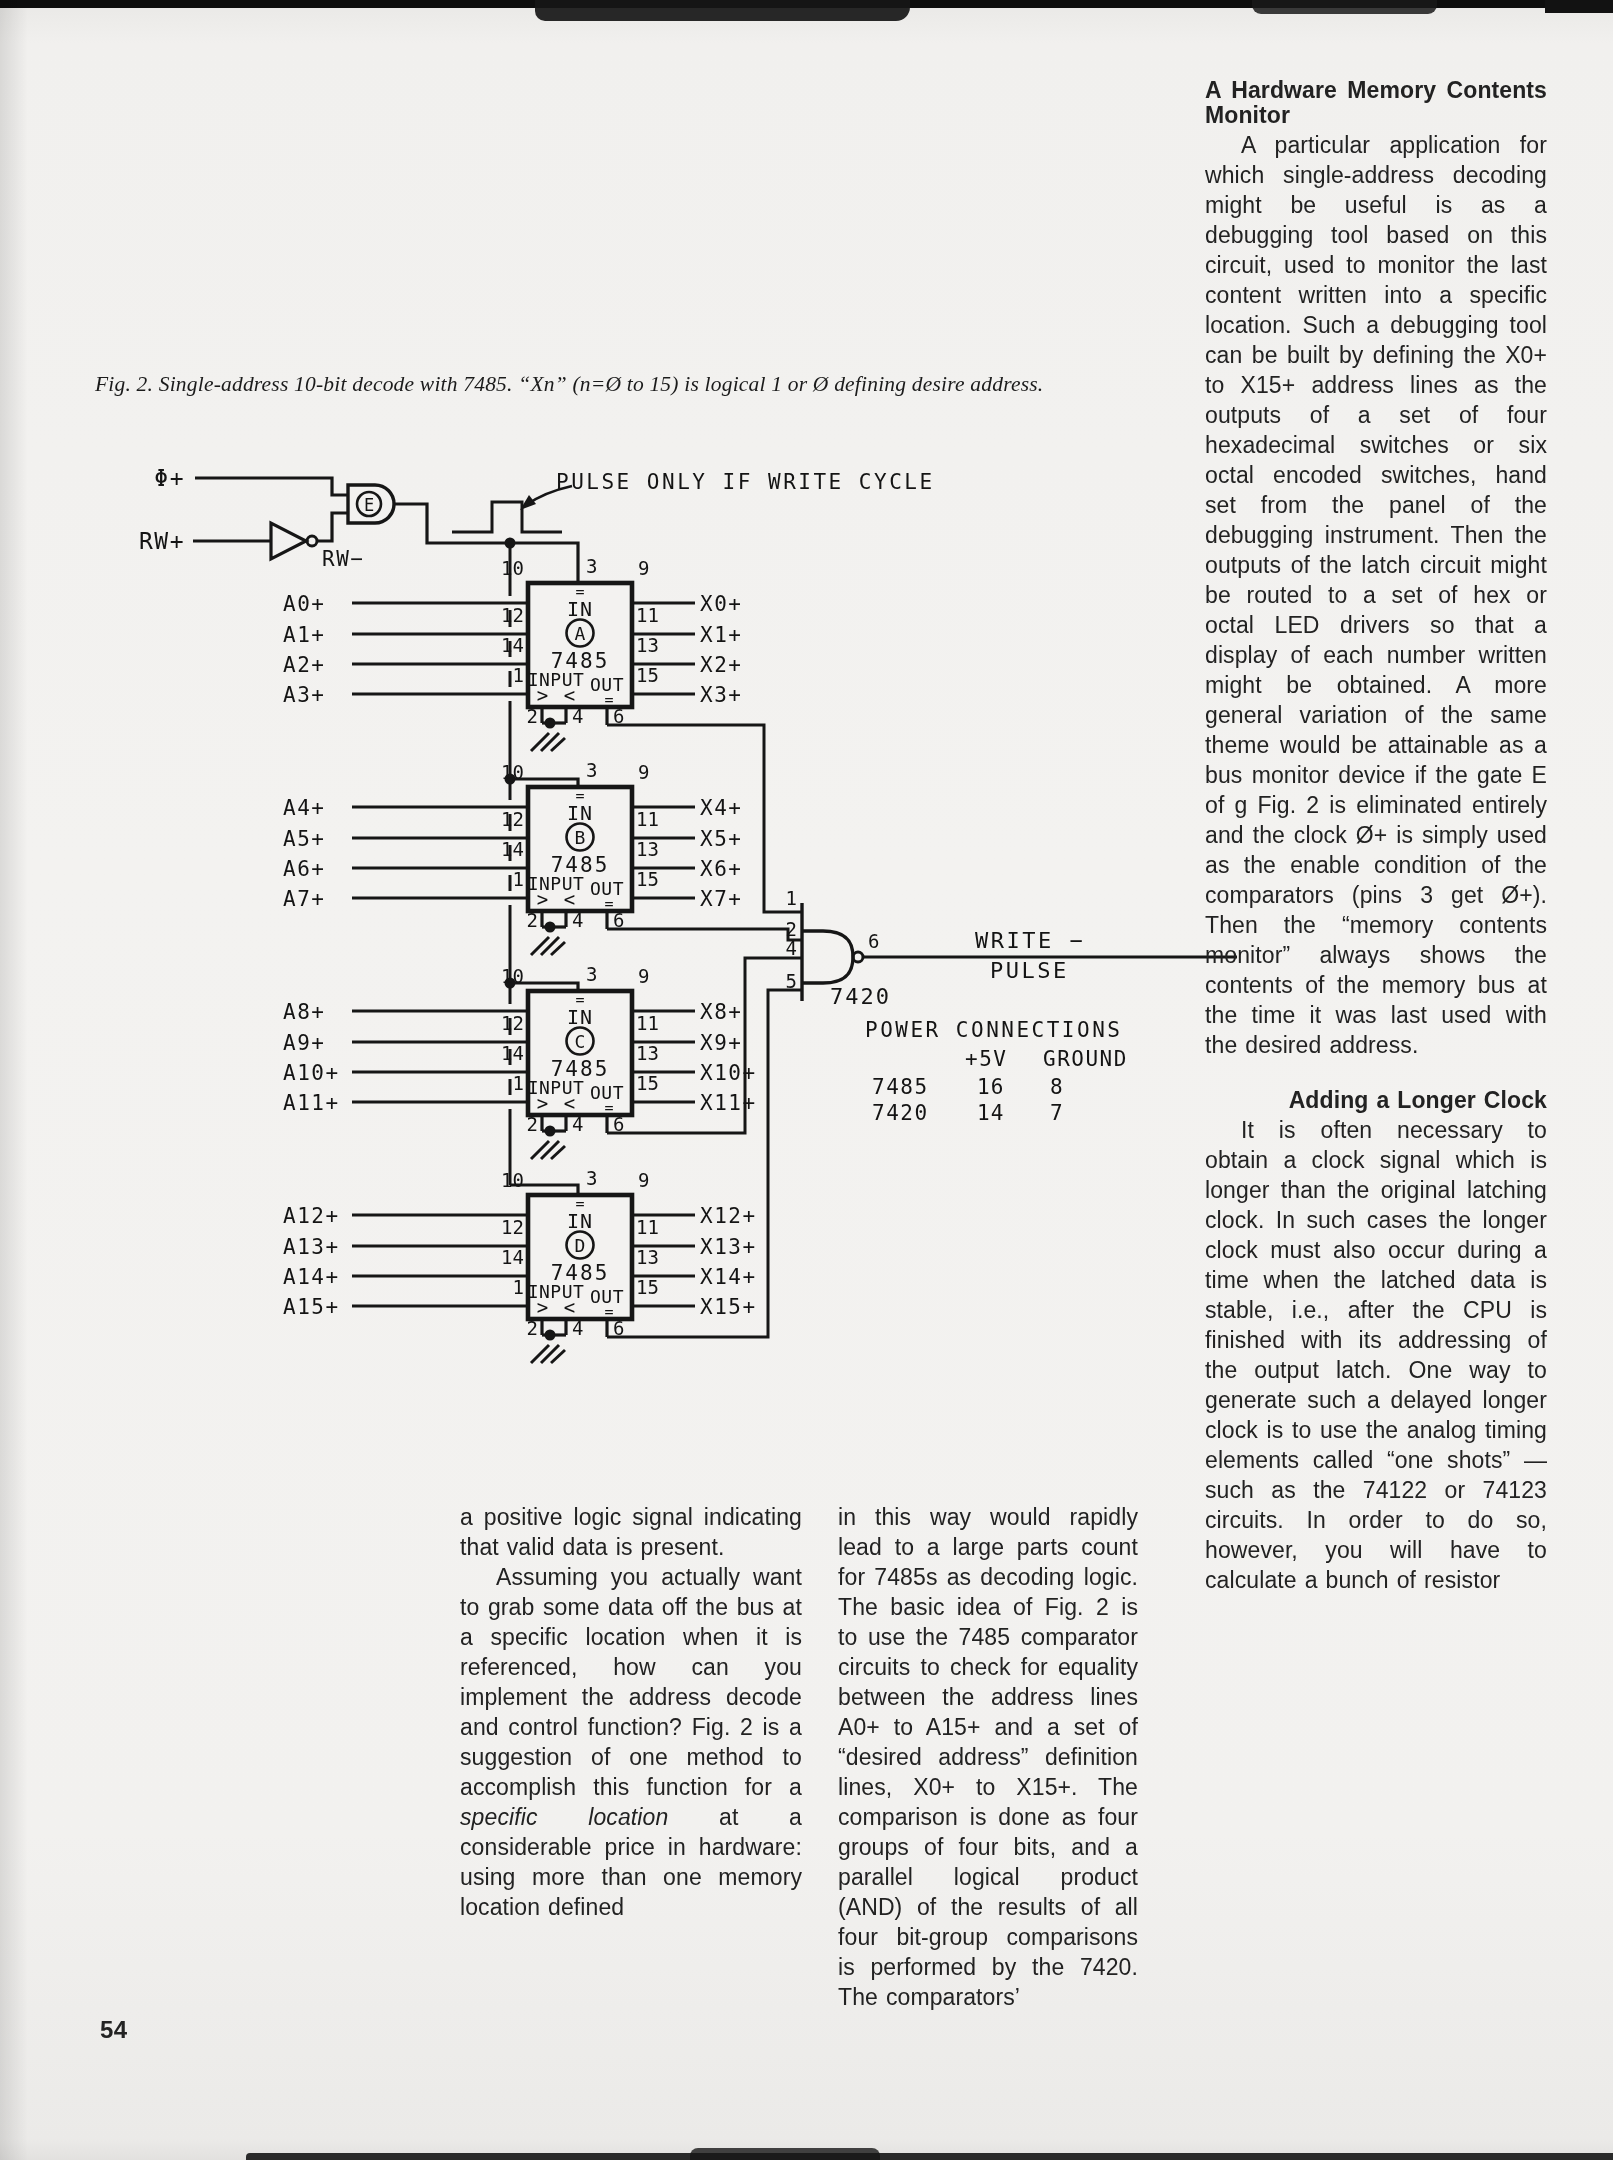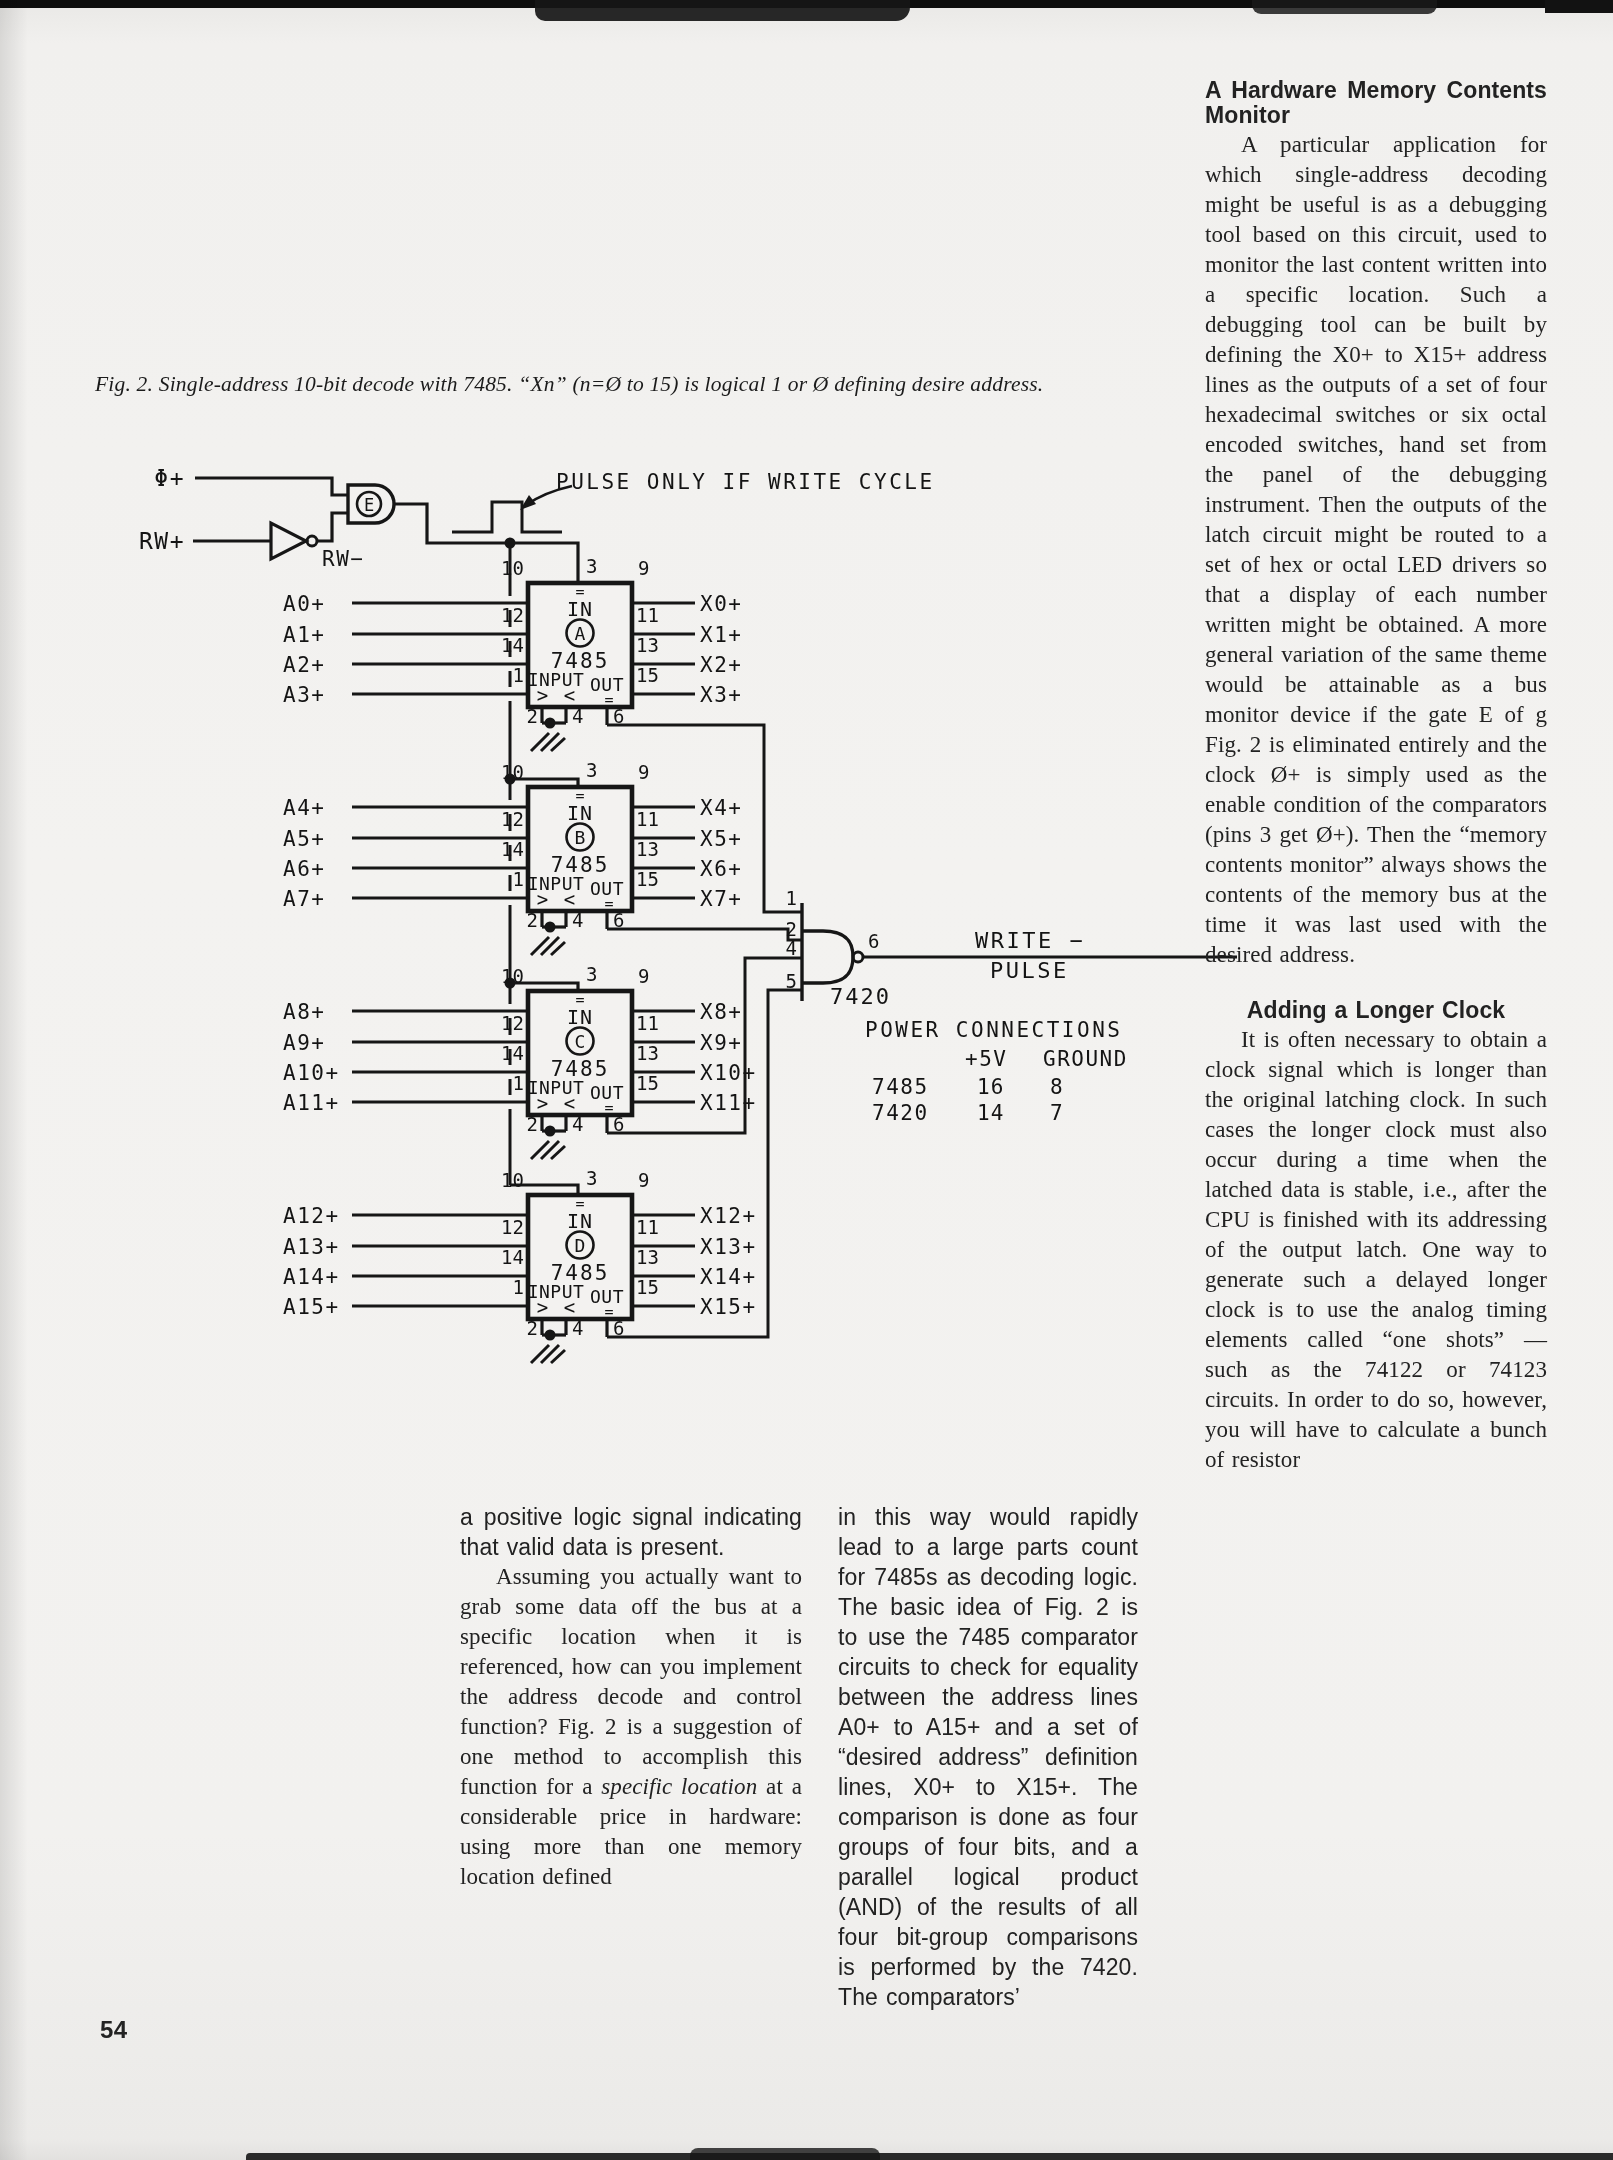--- a/index.html
+++ b/index.html
@@ -19,23 +19,23 @@
 
   .caption { position:absolute; left:95px; top:372px; width:1100px;
     font-family:"Liberation Serif", serif; font-style:italic; font-size:21.5px;
     letter-spacing:.2px; color:#1b1b1b; white-space:nowrap; }
 
   .fig { position:absolute; left:0; top:0; width:1613px; height:1500px; }
 
   .col { position:absolute; text-align:justify; font-size:23px; line-height:30px;
     color:#222; letter-spacing:.1px; word-spacing:1.5px; }
   .col p { margin:0; }
-  .col p.ind { text-indent:36px;font-family:Liberation Serif, serif; }
+  .col p.ind { text-indent:36px; }
   .col h3 { font-size:23px; line-height:25px; font-weight:bold; margin:28px 0 2px 0; text-align:justify; }
-  .col h3.single { text-align:center; }
+  .col h3.single { text-align:right; }
   .col .ital { font-style:italic; }
   .col-left  { left:460px;  top:1502px; width:342px; }
   .col-mid   { left:838px;  top:1502px; width:300px; }
   .col-right { left:1205px; top:50px;   width:342px; }
 
   .pagenum { position:absolute; left:100px; top:2016px; font-size:24px; font-weight:bold; color:#232323; letter-spacing:.5px; }
 </style>
 </head>
 <body>
 

